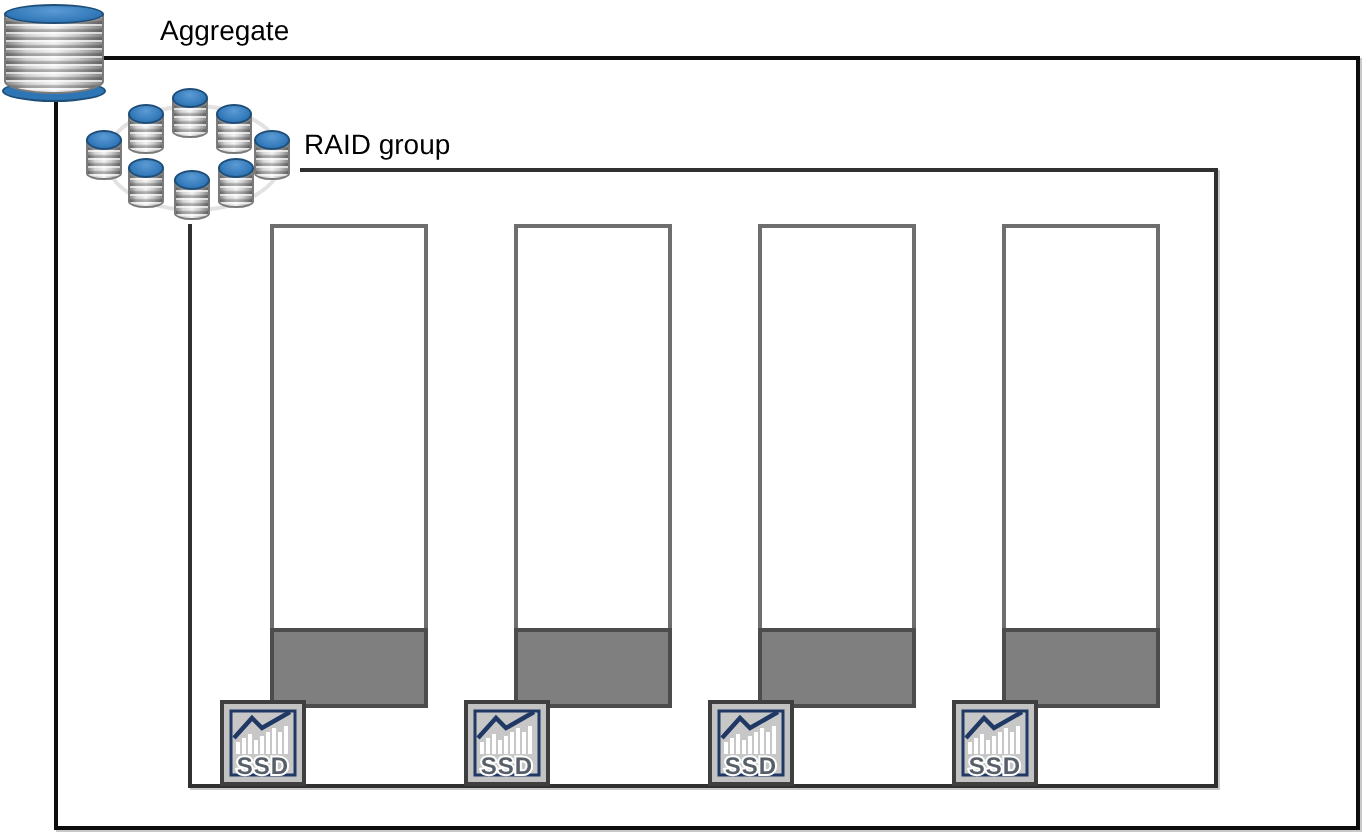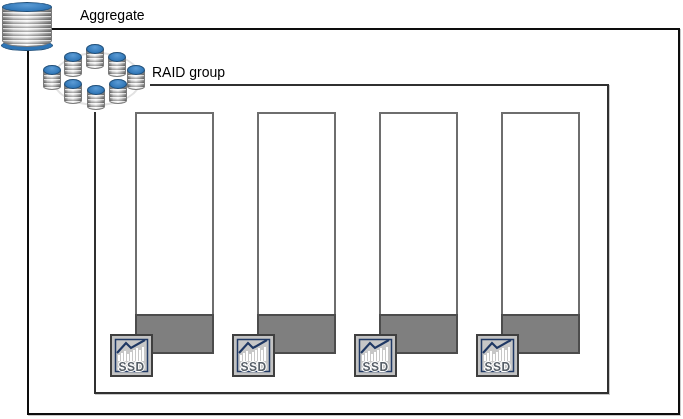--- a/index.html
+++ b/index.html
@@ -67,21 +67,21 @@
     position:absolute; top:112px; width:79px; height:241px;
     background:#ffffff; border:2px solid #6e6e6e; box-sizing:border-box;
   }
   .drive-used {
     position:absolute; top:314px; width:79px; height:40px;
     background:#7f7f7f; border:2px solid #4c4c4c; box-sizing:border-box;
   }
   .col-0 { left:135px; } .col-1 { left:257px; } .col-2 { left:379px; } .col-3 { left:501px; }
 
   
-  .ssd-badge { position:absolute; top:334px; width:43px; height:43px; }
+  .ssd-badge { position:absolute; top:350px; width:43px; height:43px; }
   .badge-0 { left:110px; } .badge-1 { left:232px; } .badge-2 { left:354px; } .badge-3 { left:476px; }
   .ssd-badge svg { display:block; }
   .ssd-text {
     font-family:"Liberation Sans", sans-serif;
     font-size:12px; font-weight:bold;
     fill:#575f68; stroke:#ffffff; stroke-width:2px; paint-order:stroke;
     letter-spacing:0.5px;
   }
 </style>
 </head>

